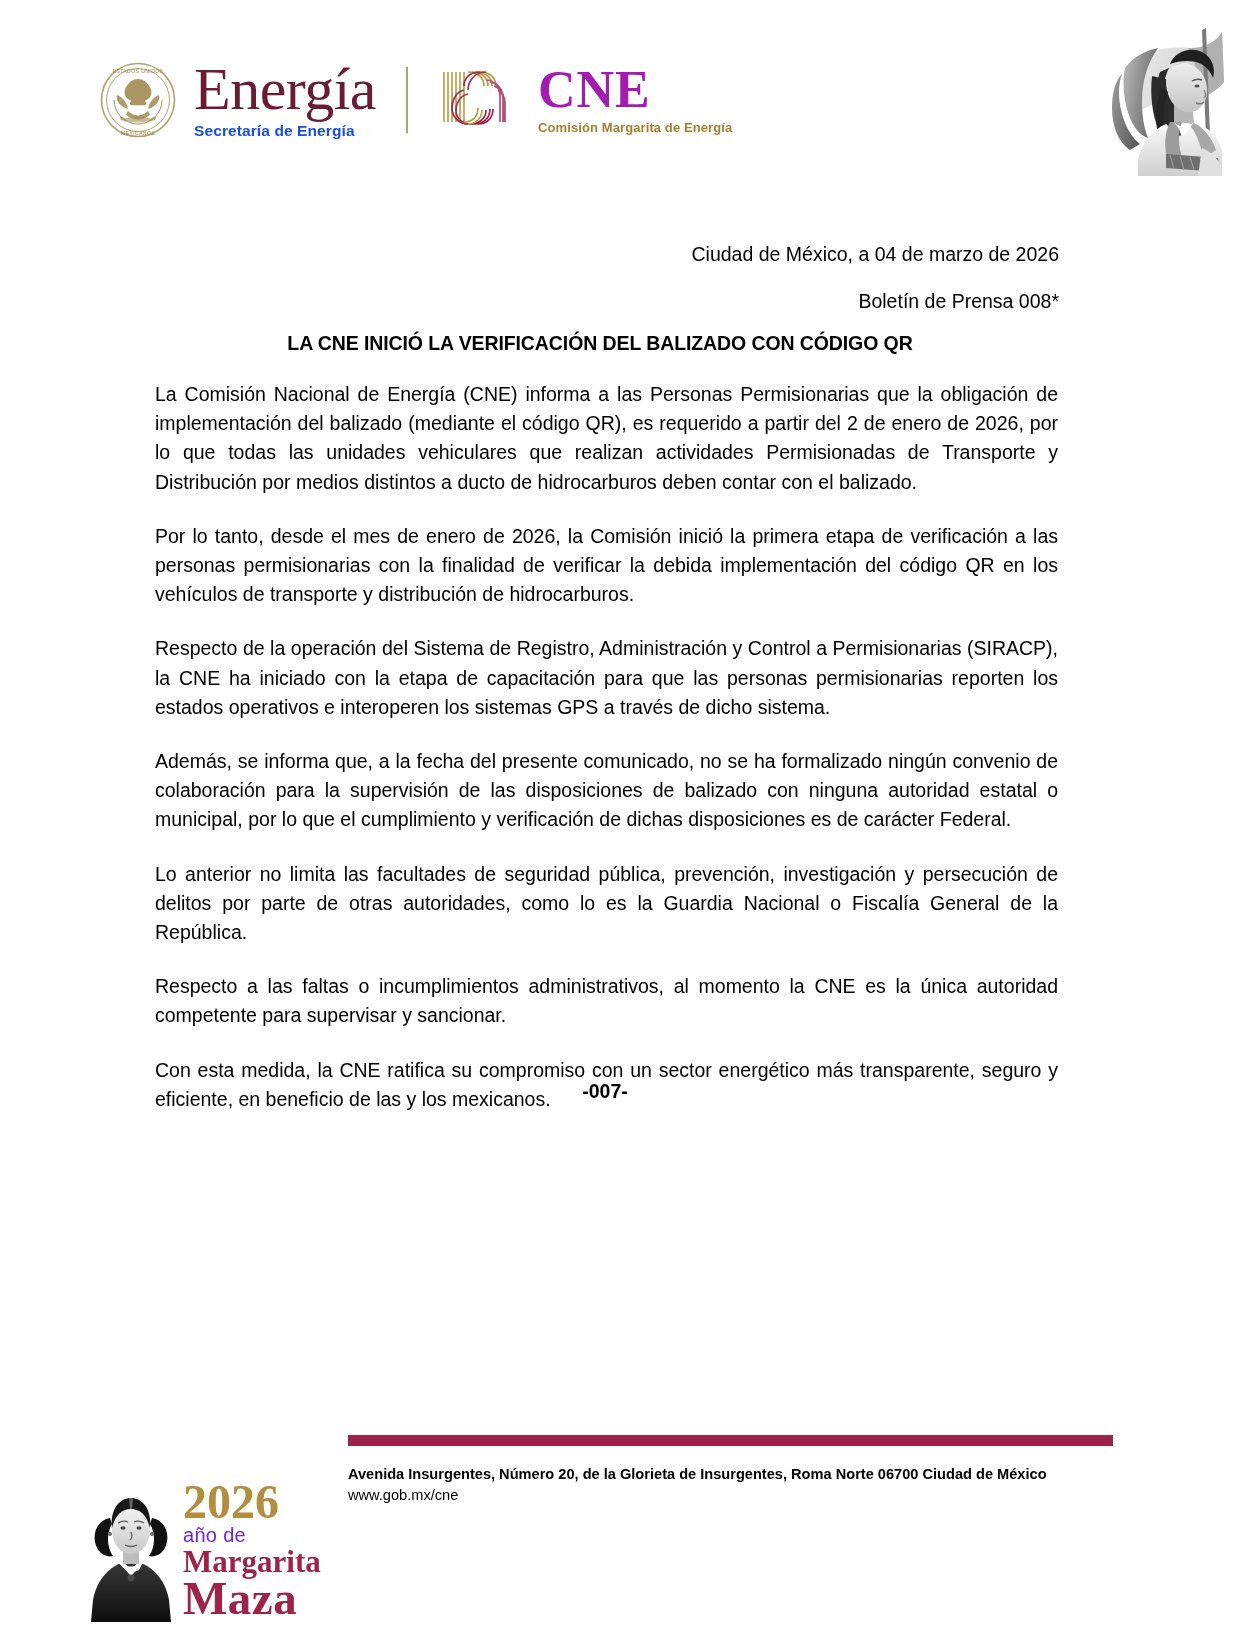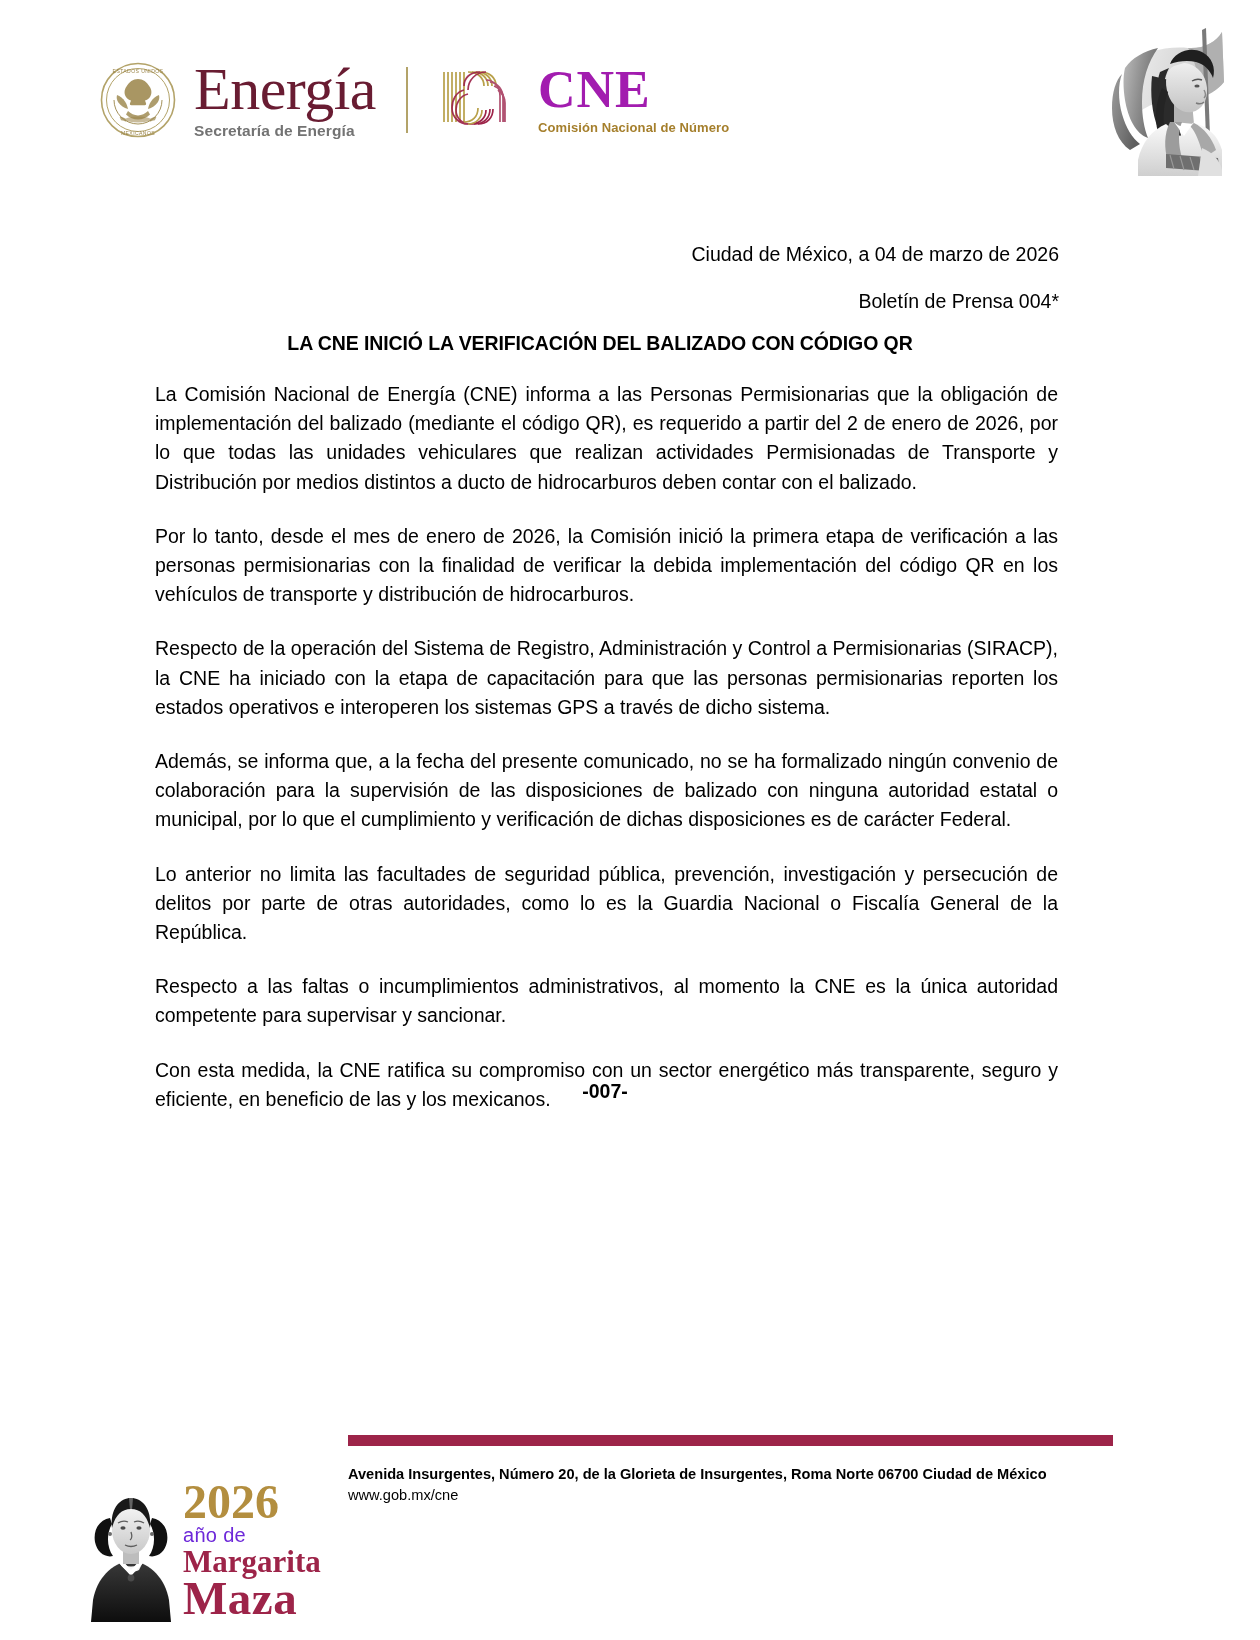--- a/index.html
+++ b/index.html
@@ -54,21 +54,21 @@
     font-family: "Liberation Serif", serif;
     font-size: 60px;
     line-height: 0.98;
     font-weight: 400;
     color: #691C32;
     letter-spacing: -0.5px;
   }
   .energia-sub {
     font-size: 15.5px;
     font-weight: bold;
-    color: #737373;
+    color: #1d4ed8;
     letter-spacing: 0.1px;
     margin-top: 4px;
   }
 
   .header-divider {
     width: 2px;
     height: 66px;
     background: #B3A369;
     margin: 0 26px 0 30px;
     flex: 0 0 auto;
@@ -319,21 +319,21 @@
             <path d="M44 60c9 0 15-6 15-15"></path>
           </g>
           <g stroke="#B8A049" stroke-width="1.7" fill="none">
             <path d="M48 46c0 8-6 14-14 14"></path>
             <path d="M44 44c0 9-6 14-14 14"></path>
           </g>
         </svg>
       </div>
       <div class="cne-text">
         <div class="cne-word">CNE</div>
-        <div class="cne-sub">Comisión Nacional de Número</div>
+        <div class="cne-sub">Comisión Margarita de Energía</div>
       </div>
     </div>
   </div>
 
   <div class="flag-woman">
     <svg width="160" height="158" viewBox="0 0 160 158">
       <defs>
         <linearGradient id="flagGradA" x1="0" y1="0" x2="1" y2="0.4">
           <stop offset="0%" stop-color="#bdbdbd"></stop>
           <stop offset="55%" stop-color="#8f8f8f"></stop>
@@ -407,21 +407,21 @@
       </g>
 
       <path d="M132 130 C142 134 150 142 152 152 L152 158 L128 158 Z" fill="#e0e0e0"></path>
     </svg>
   </div>
 </div>
 
 <div class="doc">
 
   <div class="meta-line meta-date">Ciudad de México, a 04 de marzo de 2026</div>
-  <div class="meta-line meta-bulletin">Boletín de Prensa 004*</div>
+  <div class="meta-line meta-bulletin">Boletín de Prensa 008*</div>
 
   <div class="doc-title">LA CNE INICIÓ LA VERIFICACIÓN DEL BALIZADO CON CÓDIGO QR</div>
 
   <div class="body-text">
     <p class="para">La Comisión Nacional de Energía (CNE) informa a las Personas Permisionarias que la obligación de implementación del balizado (mediante el código QR), es requerido a partir del 2 de enero de 2026, por lo que todas las unidades vehiculares que realizan actividades Permisionadas de Transporte y Distribución por medios distintos a ducto de hidrocarburos deben contar con el balizado.</p>
     <p class="para">Por lo tanto, desde el mes de enero de 2026, la Comisión inició la primera etapa de verificación a las personas permisionarias con la finalidad de verificar la debida implementación del código QR en los vehículos de transporte y distribución de hidrocarburos.</p>
     <p class="para">Respecto de la operación del Sistema de Registro, Administración y Control a Permisionarias (SIRACP), la CNE ha iniciado con la etapa de capacitación para que las personas permisionarias reporten los estados operativos e interoperen los sistemas GPS a través de dicho sistema.</p>
     <p class="para">Además, se informa que, a la fecha del presente comunicado, no se ha formalizado ningún convenio de colaboración para la supervisión de las disposiciones de balizado con ninguna autoridad estatal o municipal, por lo que el cumplimiento y verificación de dichas disposiciones es de carácter Federal.</p>
     <p class="para">Lo anterior no limita las facultades de seguridad pública, prevención, investigación y persecución de delitos por parte de otras autoridades, como lo es la Guardia Nacional o Fiscalía General de la República.</p>
     <p class="para">Respecto a las faltas o incumplimientos administrativos, al momento la CNE es la única autoridad competente para supervisar y sancionar.</p>

